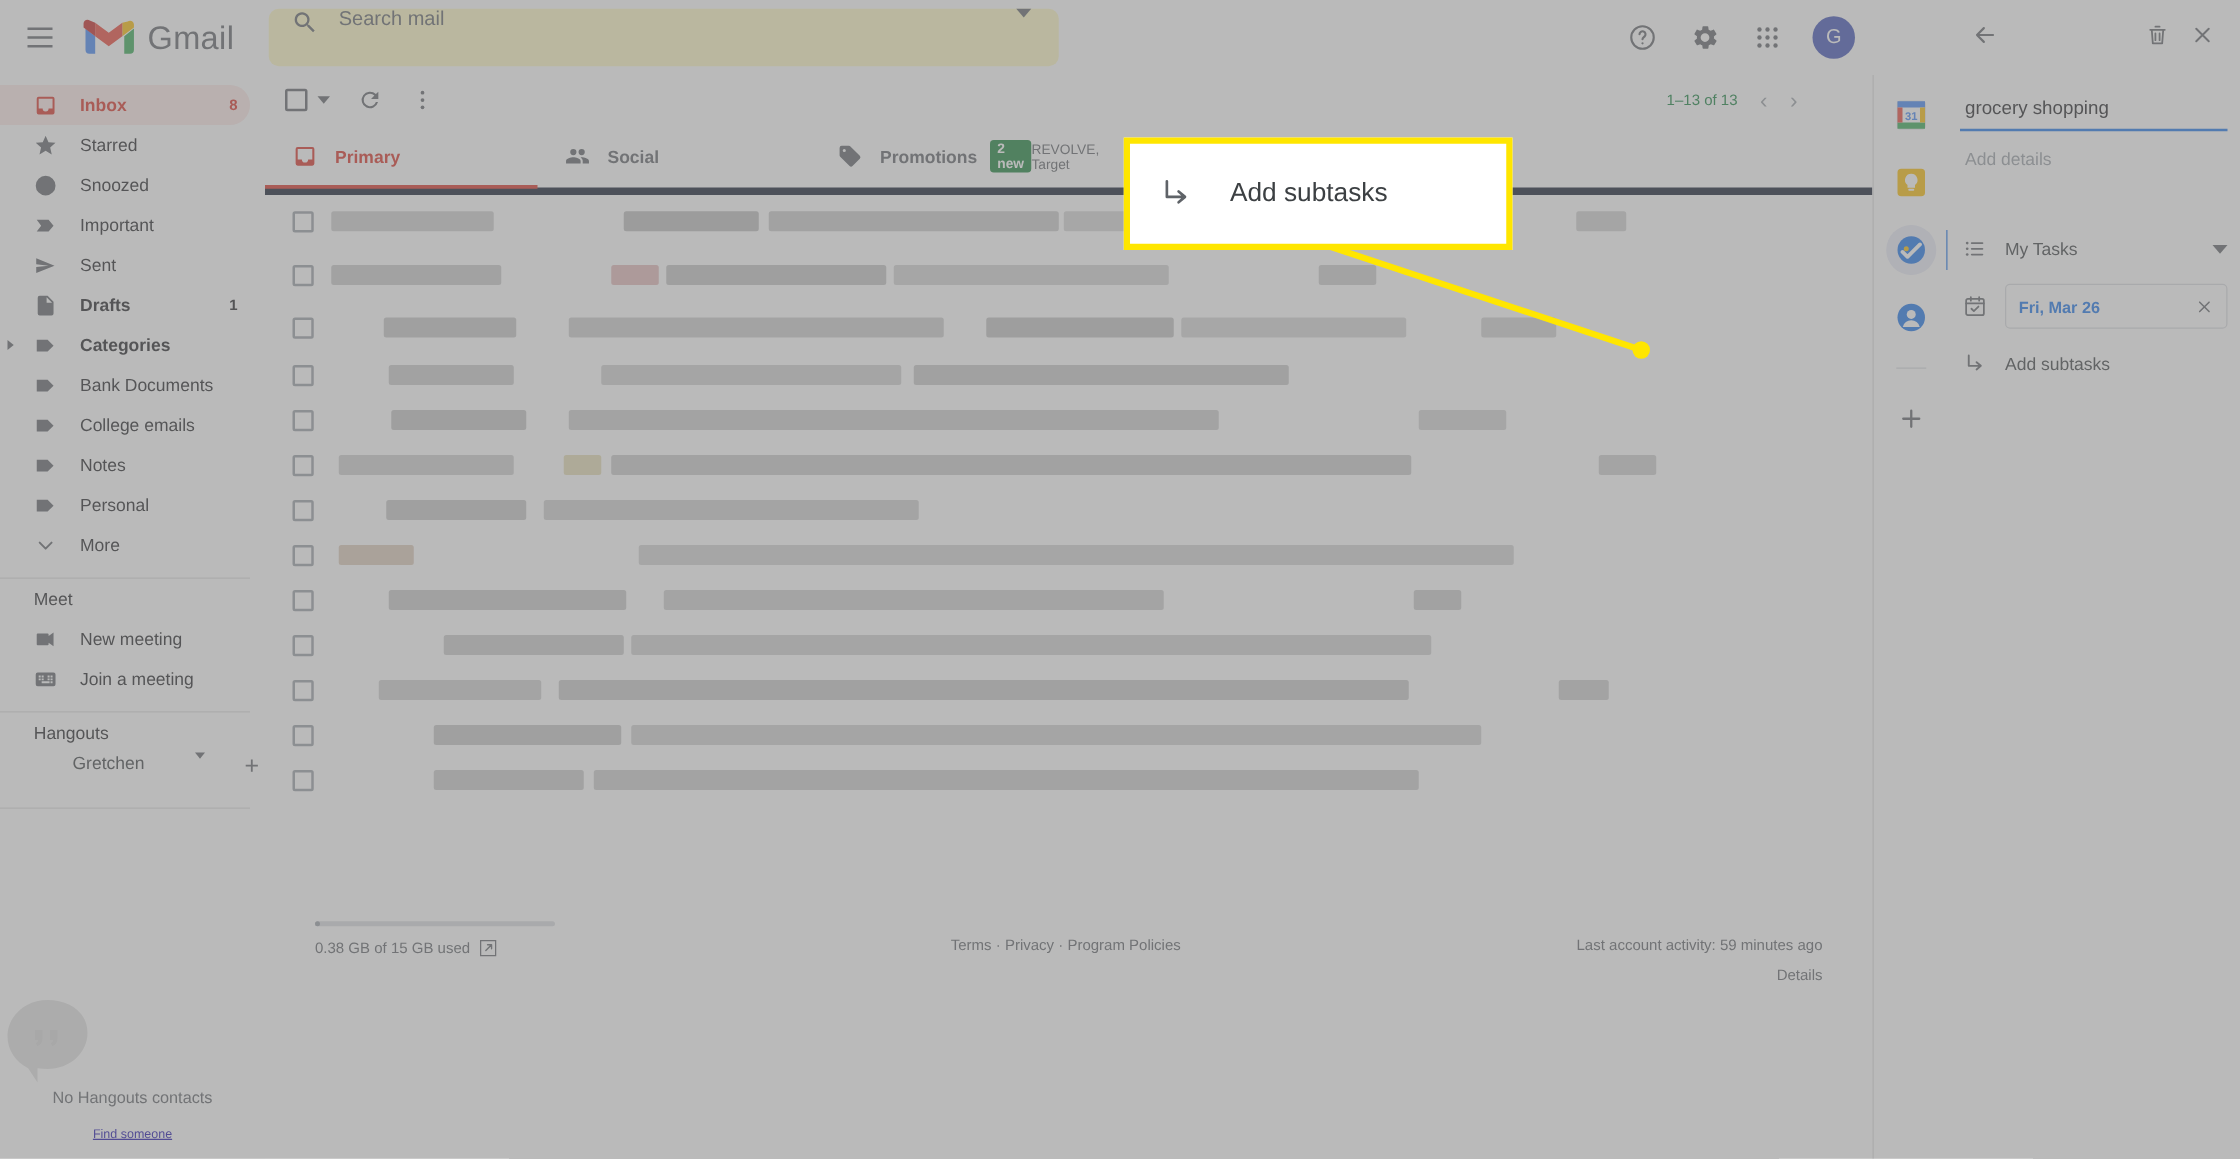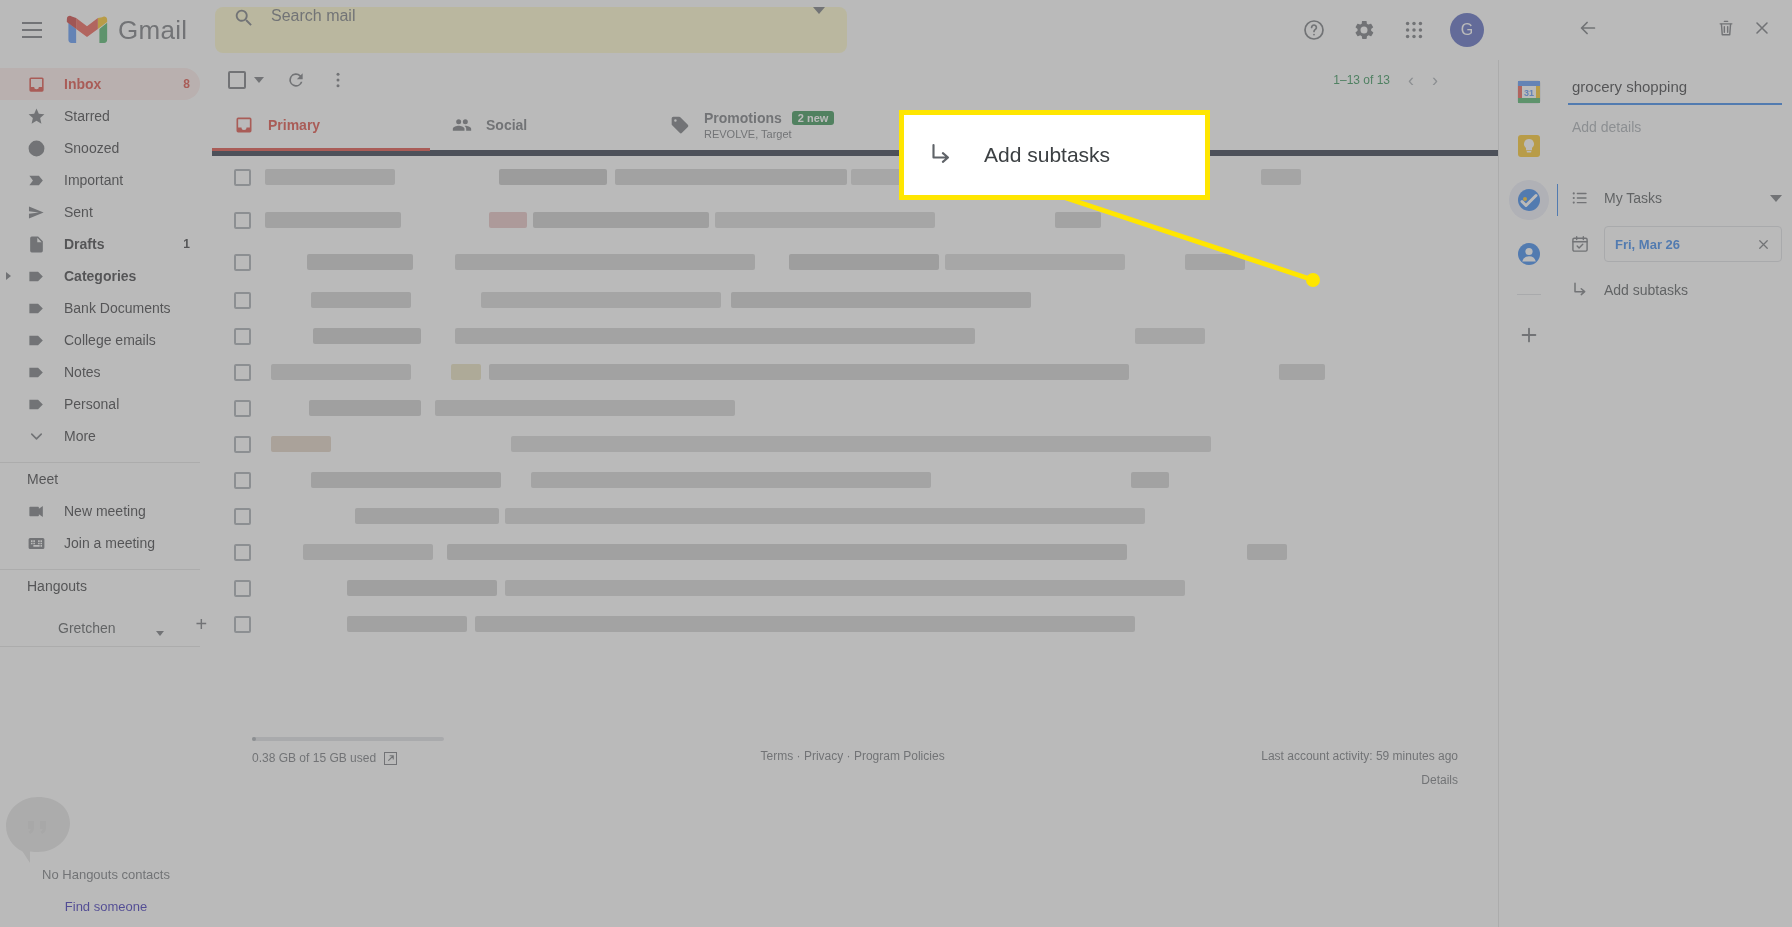--- a/index.html
+++ b/index.html
@@ -98,33 +98,33 @@
   .navitem.active .ic { color: #d93025; }
   .navitem .lbl { flex: 1; white-space: nowrap; overflow: hidden; }
   .navitem .cnt { font-size: 12px; padding-right: 10px; }
   .navitem .expander {
     position: absolute; left: 6px; width: 0; height: 0;
     border-top: 4px solid transparent; border-bottom: 4px solid transparent;
     border-left: 5px solid #5f6368;
   }
   .sec-divider { height: 1px; background: #e0e0e0; margin: 10px 12px 8px 0; }
   .sec-title { font-size: 14px; color: #202124; padding-left: 27px; margin: 6px 0 8px 0; }
-  .hangouts-row { display: flex; align-items: flex-end; padding-left: 14px; height: 34px; gap: 32px; }
+  .hangouts-row { display: flex; align-items: flex-start; padding-left: 14px; height: 34px; gap: 32px; }
   .hangouts-av { width: 24px; height: 24px; border-radius: 50%; background: #aab6e8;
                  position: relative; overflow: hidden; margin-right: 12px; }
   .hangouts-name { font-size: 14px; color: #3c4043; }
   .tiny-caret { width:0;height:0;margin-left:8px;
     border-left:4px solid transparent;border-right:4px solid transparent;border-top:5px solid #5f6368; }
   .hangouts-plus { margin-left: auto; margin-right: 22px; color: #5f6368; font-size: 20px; cursor:pointer; }
   .hangouts-empty {
     position: absolute; bottom: 12px; left: 0; width: 212px; text-align: center;
   }
   .hangouts-bubble { width: 76px; height: 76px; margin: 0 auto 24px auto; position: relative; opacity: .55; }
   .hg-empty-text { font-size: 13px; color: #5f6368; }
-  .hg-find { font-size: 13px; color: #1a0dab; cursor: pointer; display:inline-block; margin-top: 17px; }
+  .hg-find { font-size: 10px; color: #1a0dab; text-decoration: underline; cursor: pointer; display:inline-block; margin-top: 17px; }
 
   
   .maillist {
     position: absolute; left: 212px; top: 60px; width: 1286px; height: 867px;
     background: #fff;
   }
   .list-toolbar { height: 40px; display: flex; align-items: center; padding-left: 16px; position: relative; }
   .sel-check { width: 18px; height: 18px; border: 2px solid #5f6368; border-radius: 2px; cursor:pointer; }
   .sel-caret { width:0;height:0;margin-left:8px;
     border-left:5px solid transparent;border-right:5px solid transparent;border-top:6px solid #5f6368; cursor:pointer;}
@@ -137,21 +137,21 @@
   .tab {
     width: 218px; display: flex; align-items: center; gap: 14px;
     padding-left: 22px; cursor: pointer; position: relative; color: #5f6368;
   }
   .tab.active { color: #d93025; }
   .tab.active::after {
     content: ''; position: absolute; left: 0; right: 0; bottom: -1px; height: 3px; background: #d93025;
   }
   .tab-main { font-size: 14px; font-weight: bold; }
   .tab.active .tab-main { font-weight: bold; }
-  .tab-col { display: flex; flex-direction: column; justify-content: center; }
+  .tab-col { display: flex; flex-direction: row; justify-content: center; }
   .tab-line1 { display: flex; align-items: center; gap: 10px; }
   .tab-sub { font-size: 11px; color: #5f6368; margin-top: 2px; }
   .newbadge {
     background: #188038; color: #fff; font-size: 11px; font-weight: bold;
     padding: 1px 6px; border-radius: 3px;
   }
 
   
   .rows { position: relative; }
   .mailrow { height: 35px; display: flex; align-items: center; padding-left: 22px; }

